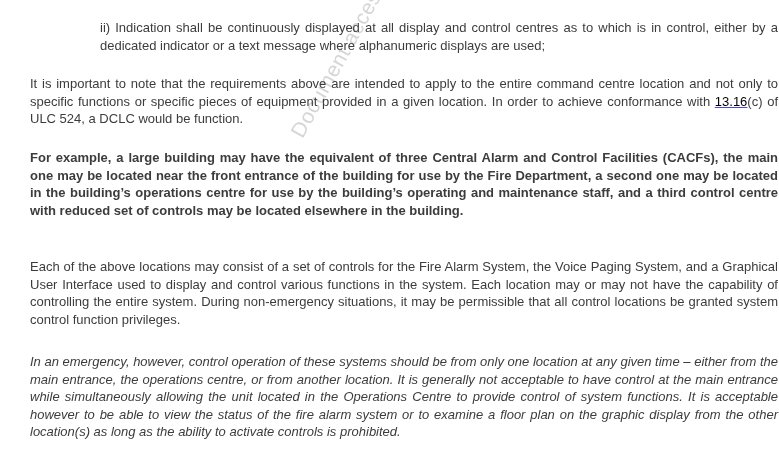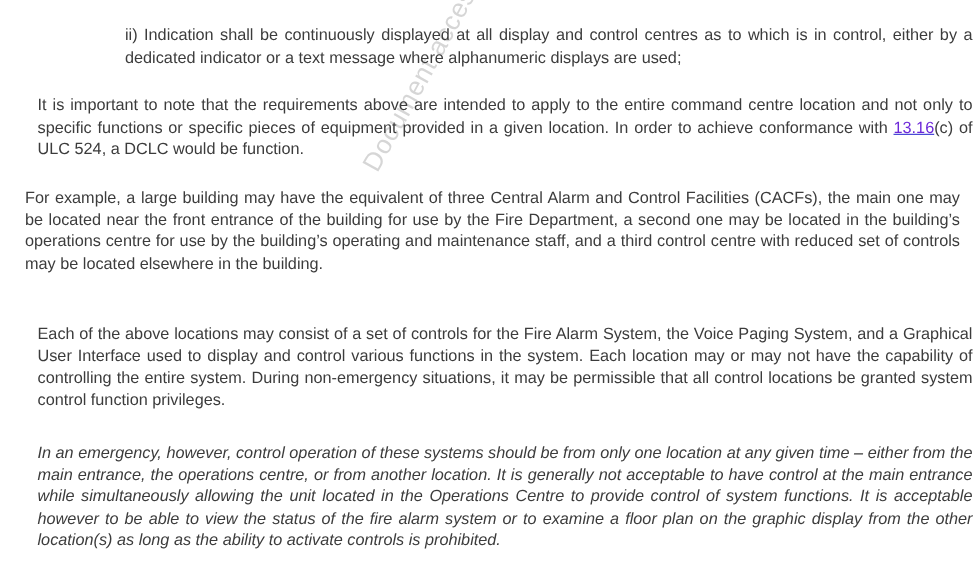--- a/index.html
+++ b/index.html
@@ -61,26 +61,26 @@
   }
 
   
   p.indent {
     left: 88px;
     top: 7px;
     width: 678px;
   }
 
   p.body1 { left: 18px; top: 63px;  width: 748px; }
-  p.body2 { left: 8px; top: 137px; width: 748px; }
+  p.body2 { left: 18px; top: 137px; width: 748px; font-weight: bold; }
   p.body3 { left: 18px; top: 246px; width: 748px; }
   p.body4 { left: 18px; top: 341px; width: 748px; font-style: italic; }
 
   a.doclink {
-    color: #6d28d9;
+    color: #000000;
     text-decoration: underline;
     text-decoration-color: #4a49d6;
   }
 </style>
 </head>
 <body>
 
 <div id="page">
 
   <div id="watermark">Document accessed by s</div>

